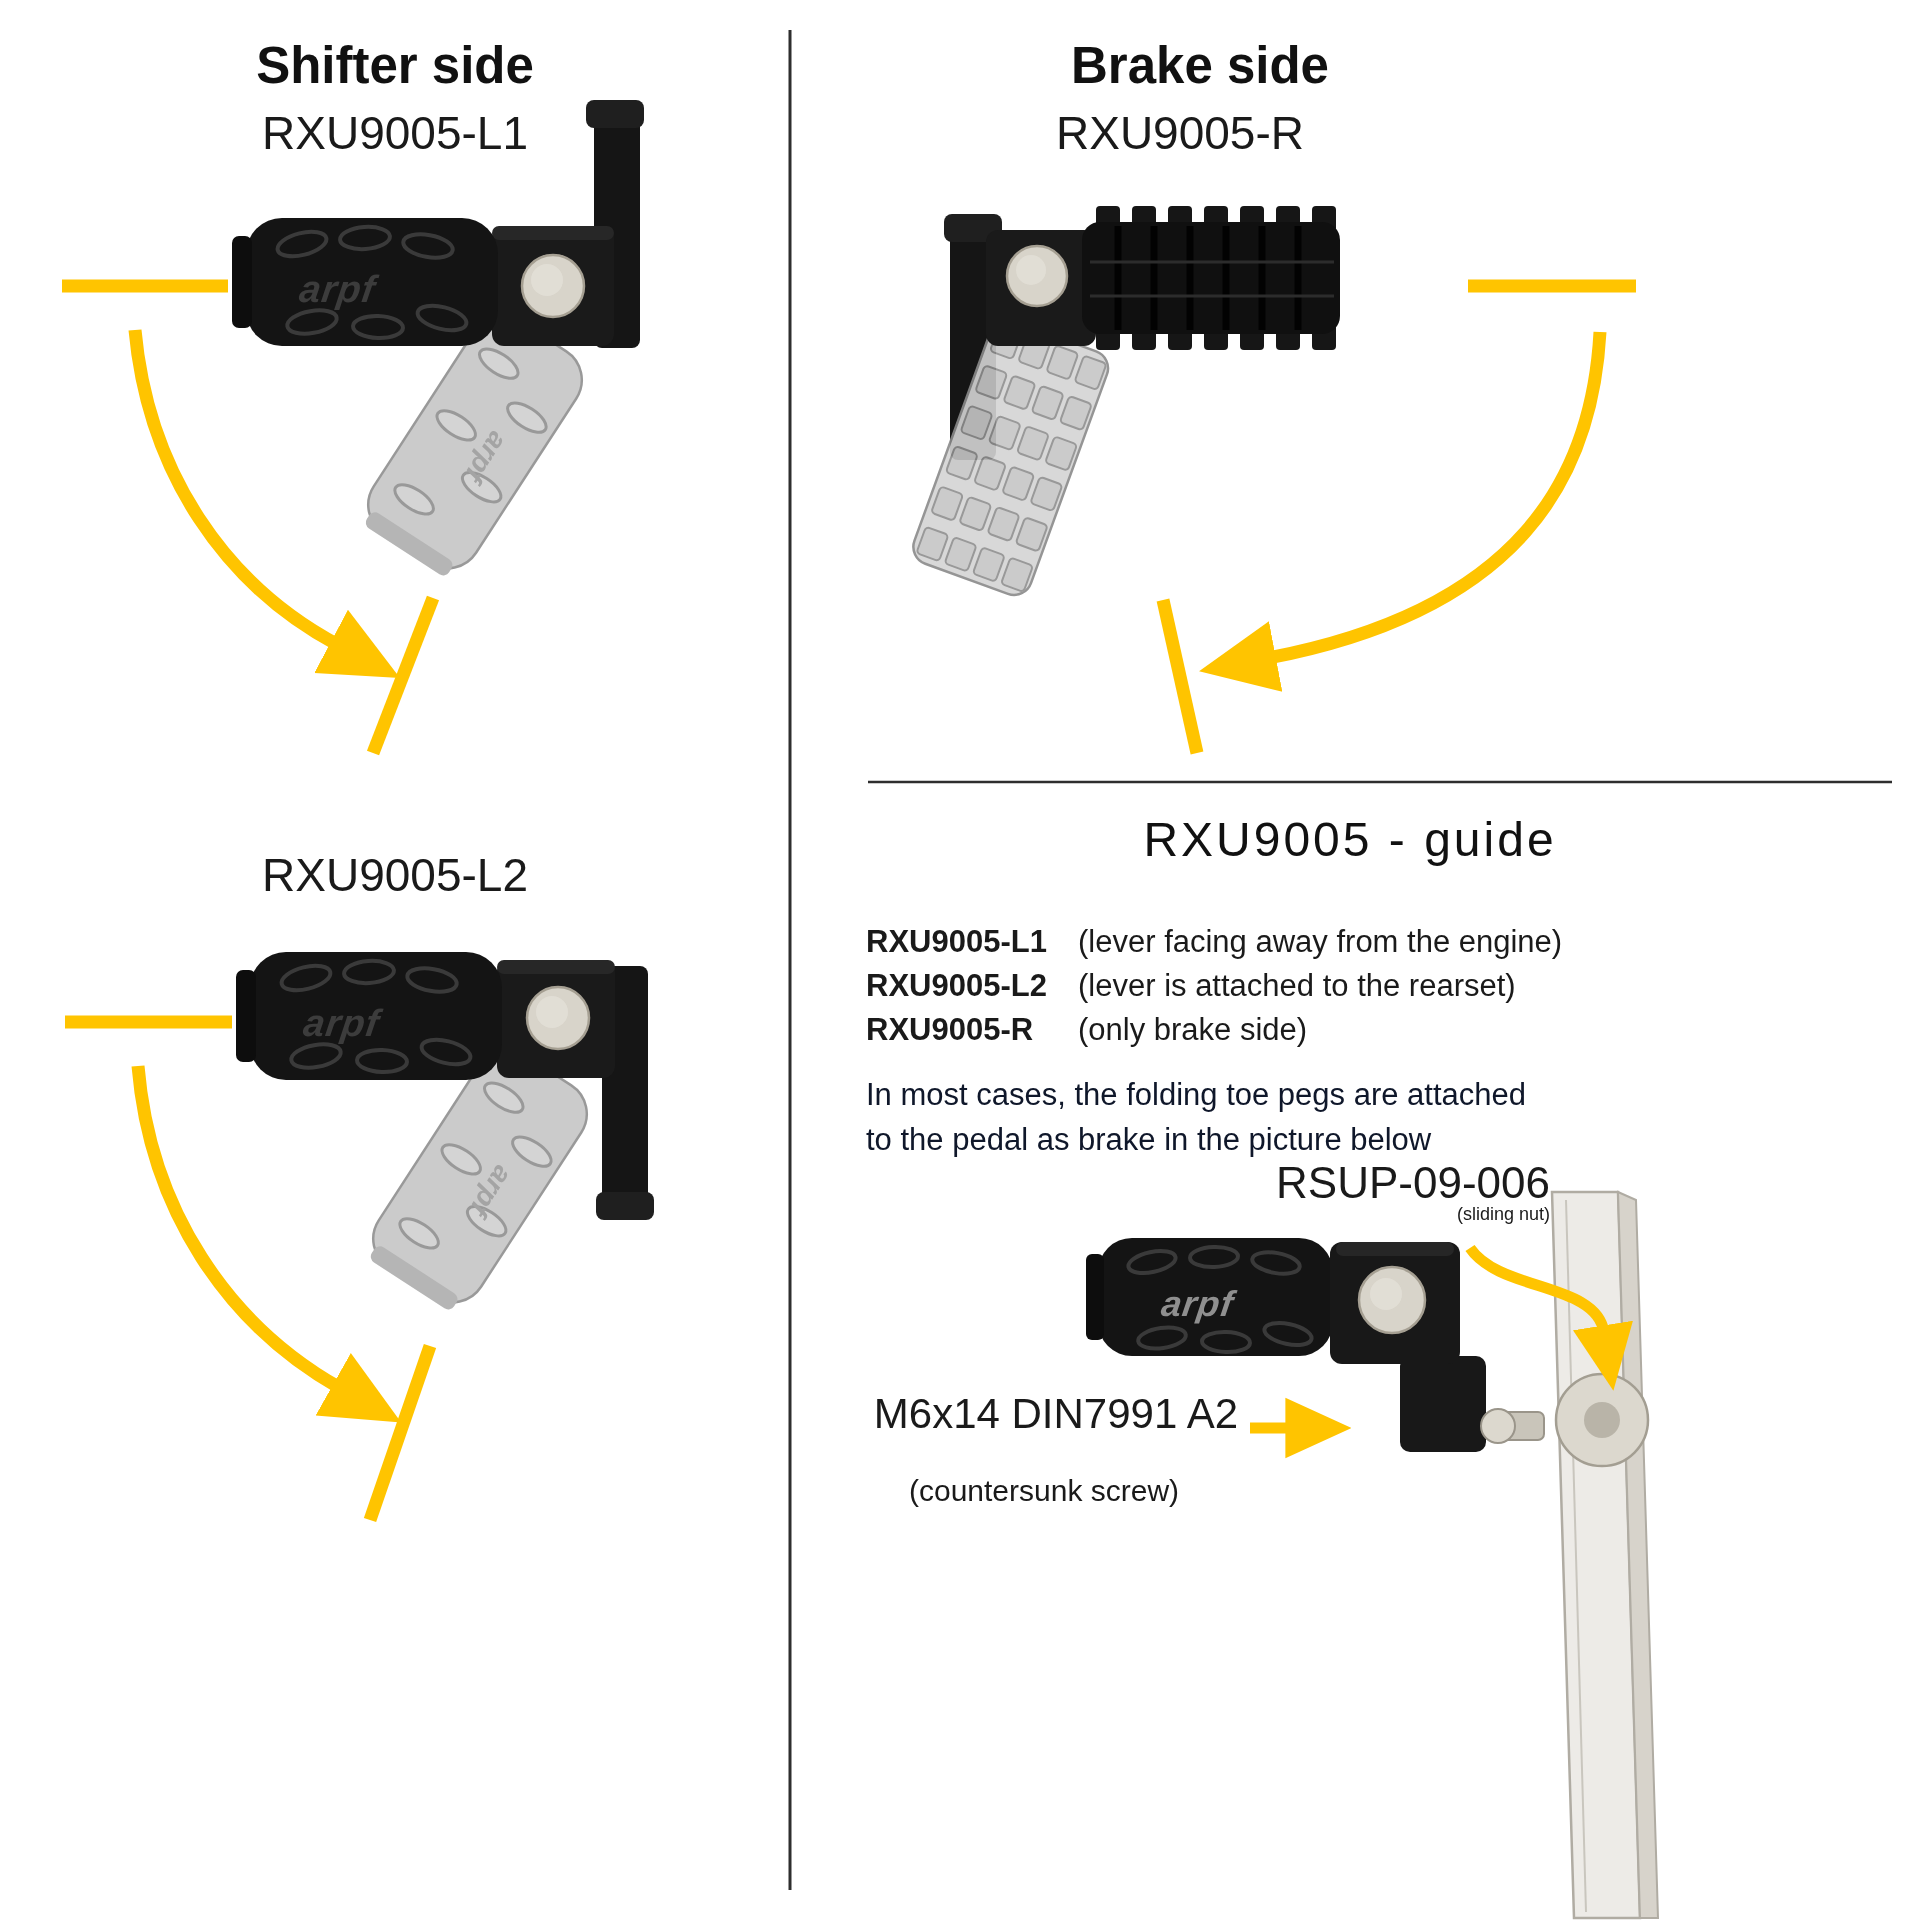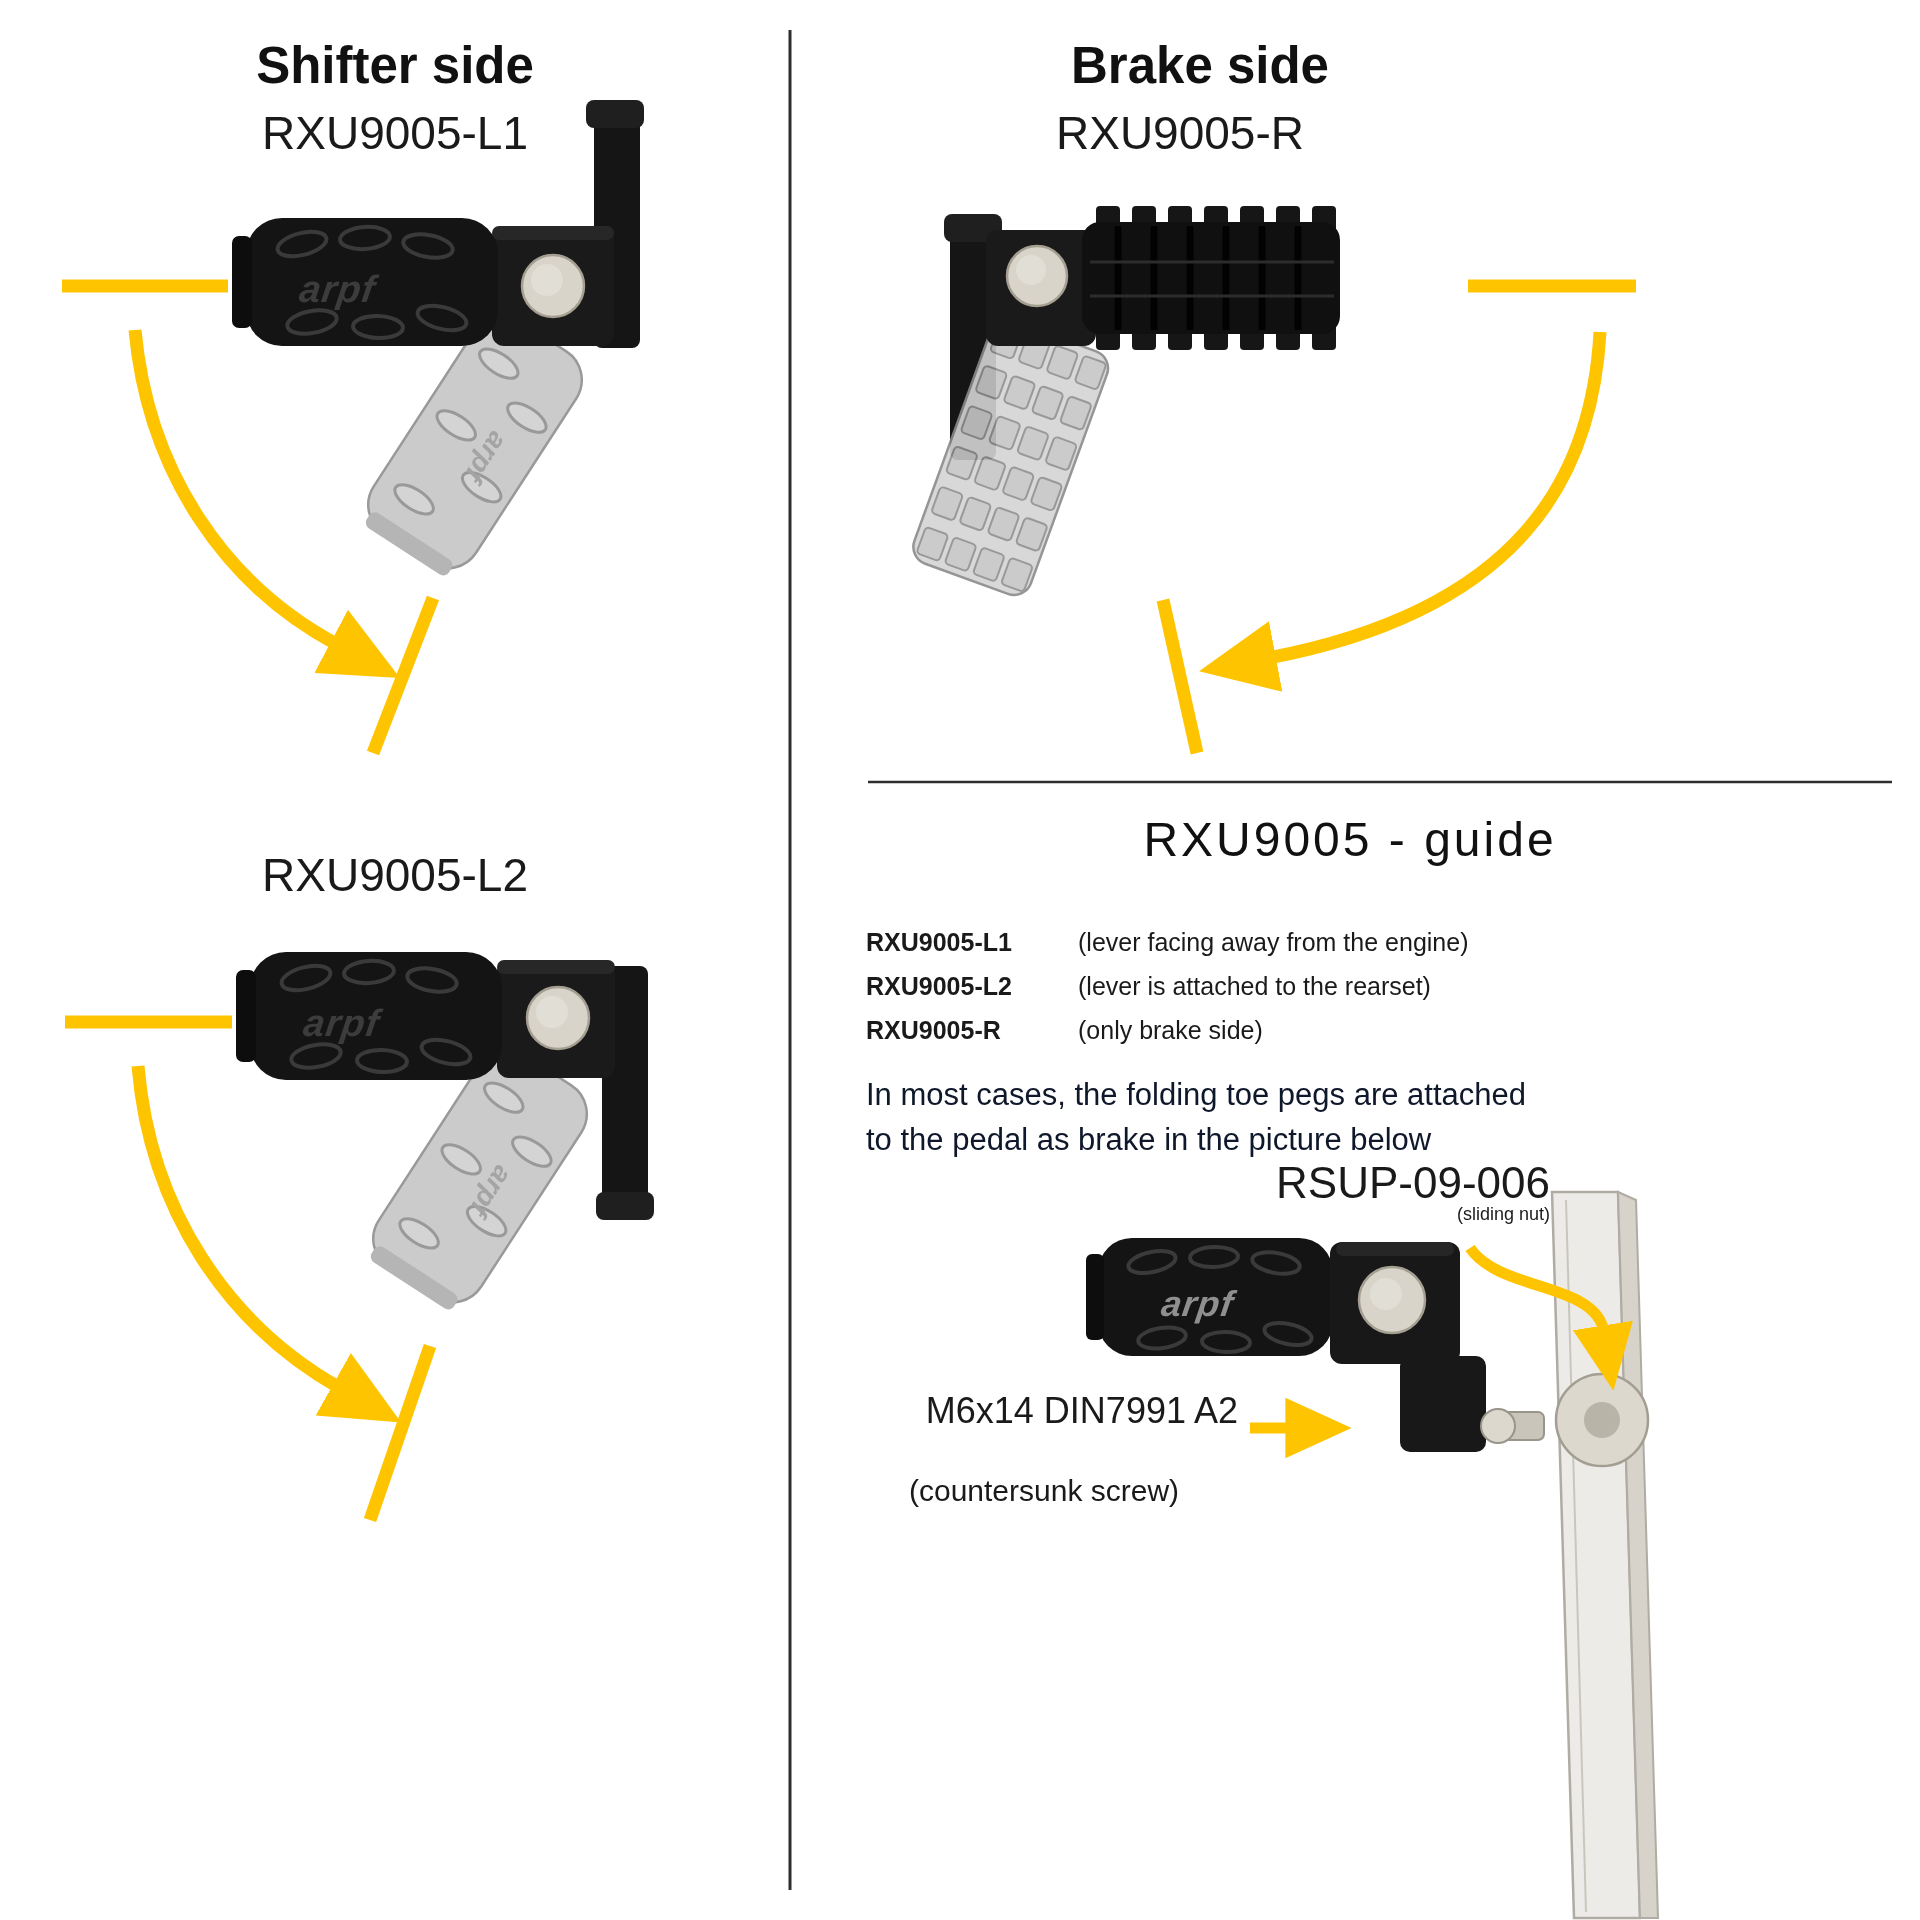--- a/index.html
+++ b/index.html
@@ -6,26 +6,26 @@
   #stage{
     position:relative;width:1920px;height:1920px;background:#ffffff;
     font-family:"Liberation Sans",sans-serif;color:#1a1a1a;overflow:hidden;
   }
   .abs{position:absolute;white-space:nowrap;}
   .center{text-align:center;}
   .right{text-align:right;}
   .side-title{font-size:51px;font-weight:700;color:#111;}
   .part-no{font-size:46px;font-weight:400;color:#1a1a1a;}
   .guide-heading{font-size:48px;font-weight:400;letter-spacing:3px;color:#111;}
-  .guide-list{font-size:25px;line-height:44px;color:#1a1a1a;}
+  .guide-list{font-size:31px;line-height:44px;color:#1a1a1a;}
   .guide-list .pn{display:inline-block;width:212px;font-weight:700;}
   .guide-note{font-size:31px;line-height:45px;color:#0f172a;}
   .lbl-big{font-size:44px;}
   .lbl-small{font-size:18px;}
-  .lbl-screw{font-size:36px;}
+  .lbl-screw{font-size:42px;}
   .lbl-screw-sub{font-size:30px;}
   svg{position:absolute;left:0;top:0;}
 </style>
 </head>
 <body>
 
 <div id="stage">
 
   <svg width="1920" height="1920" viewBox="0 0 1920 1920">
     <defs>

